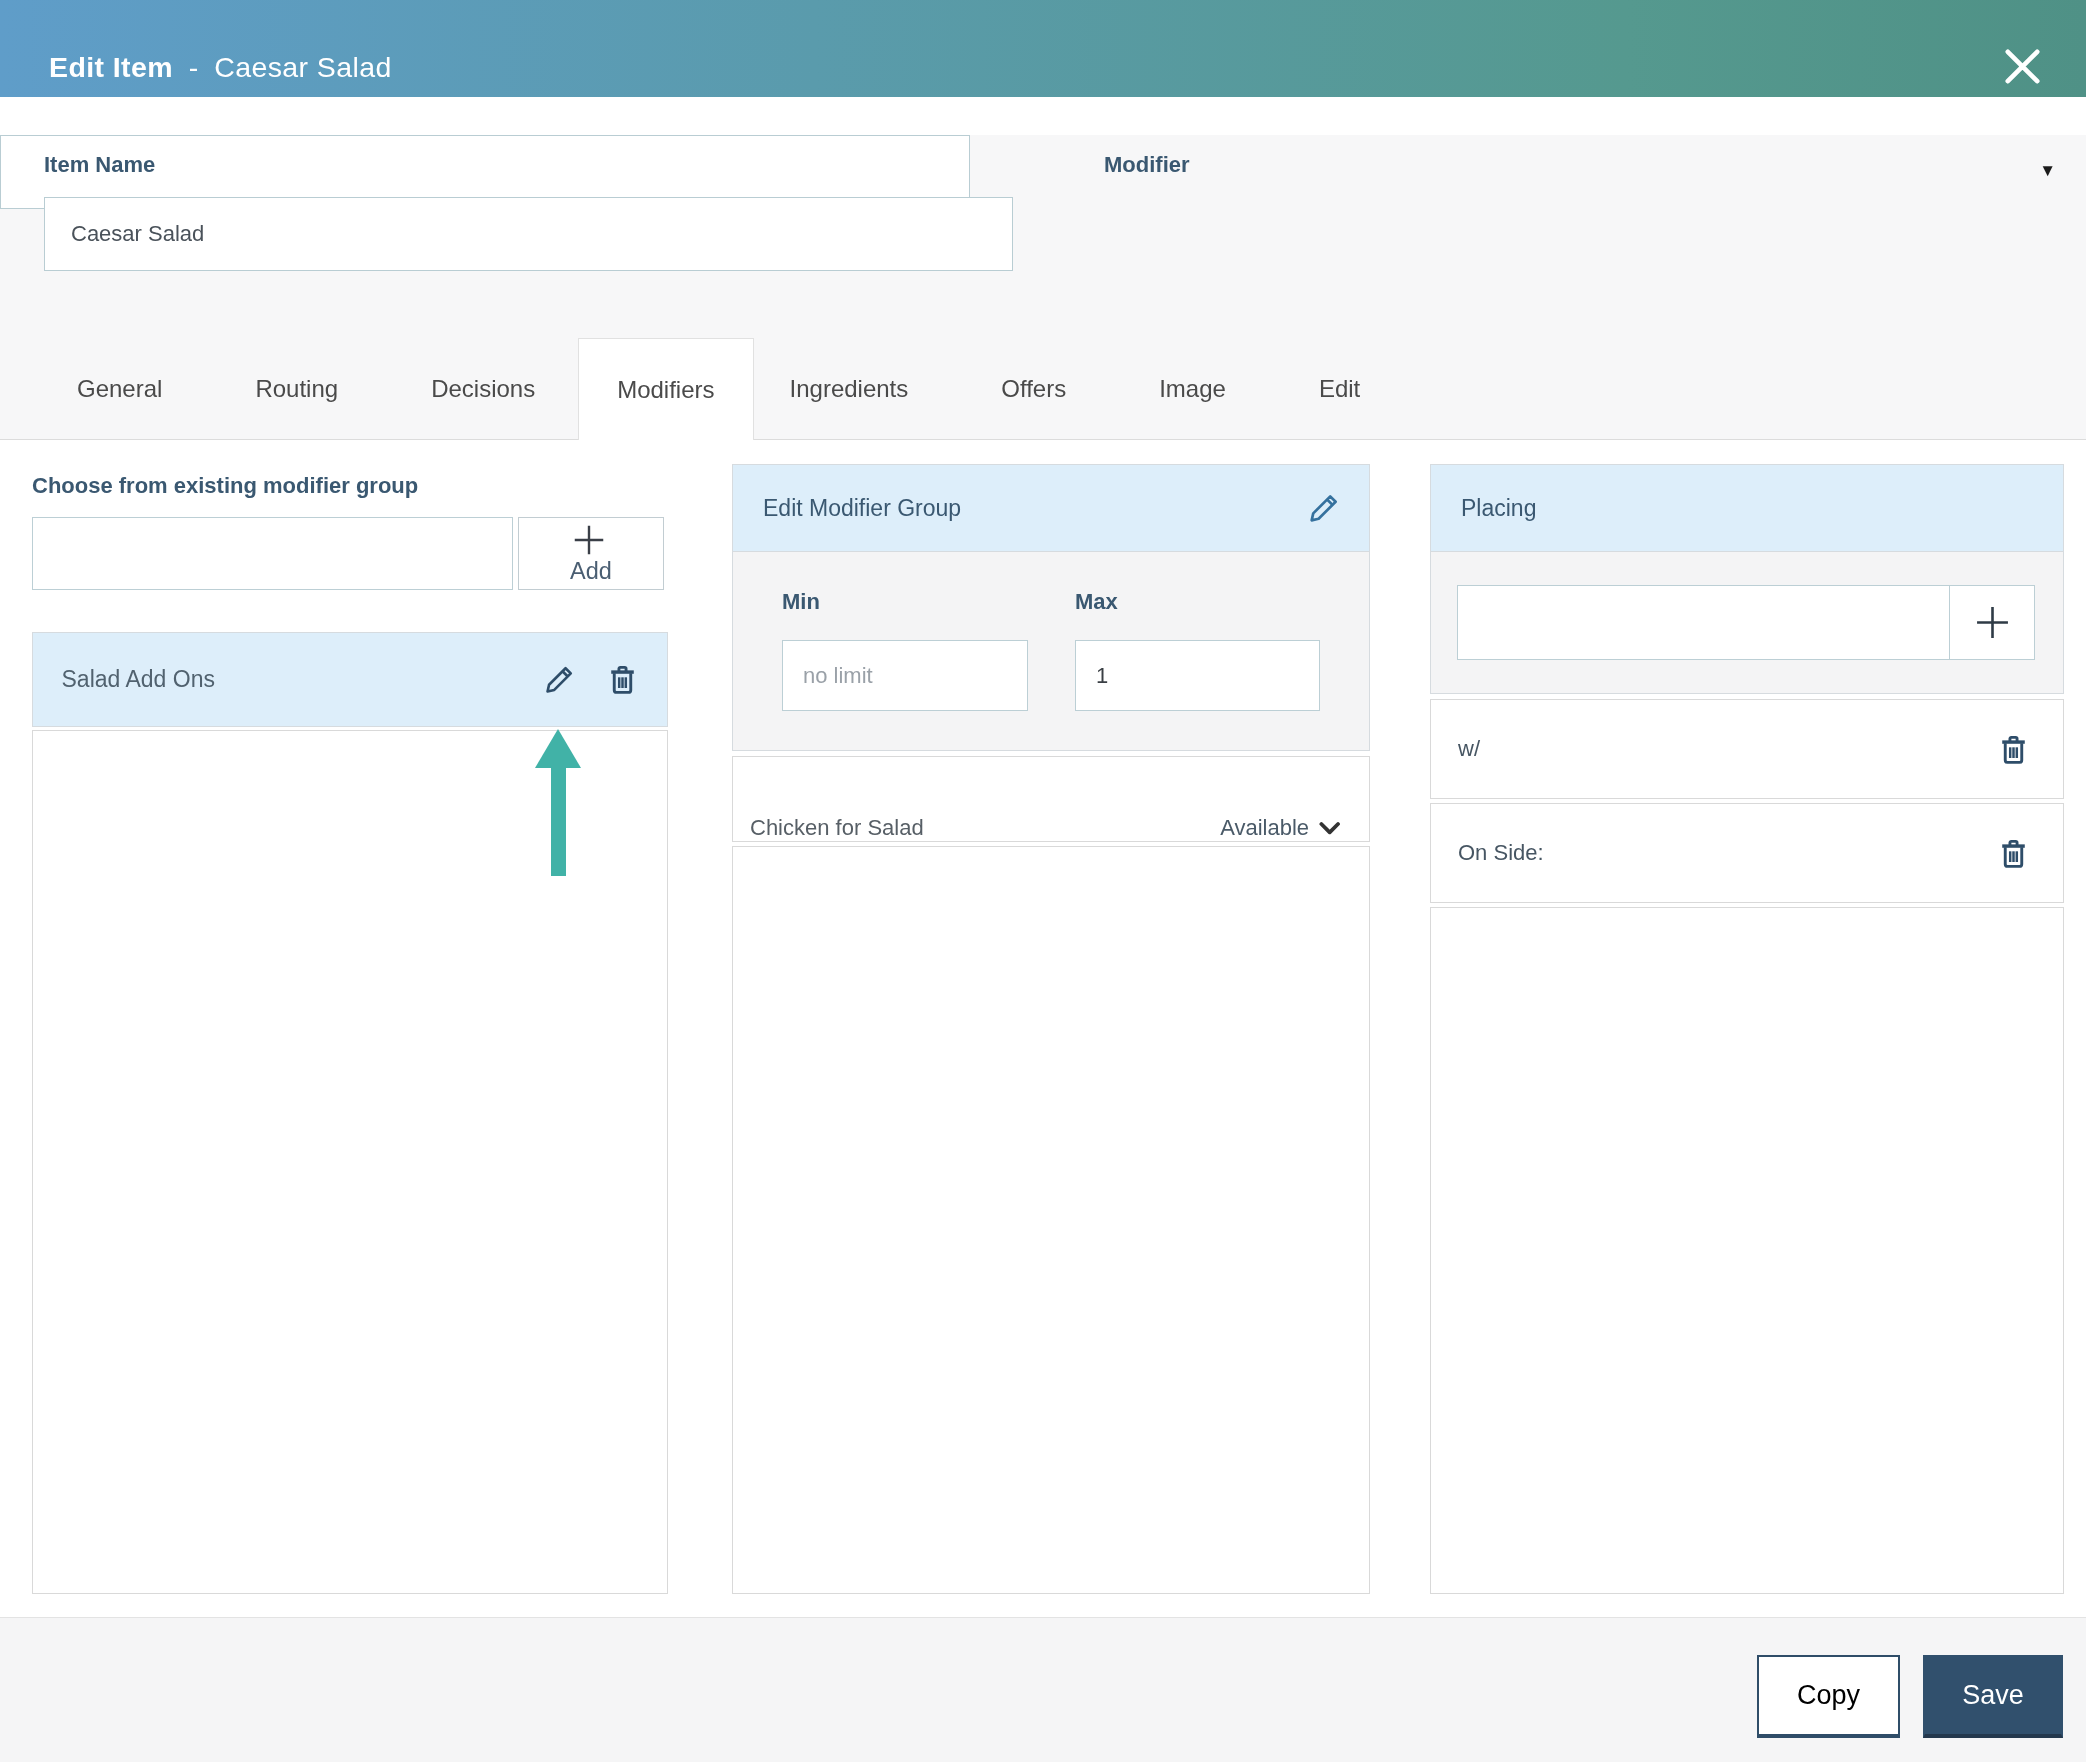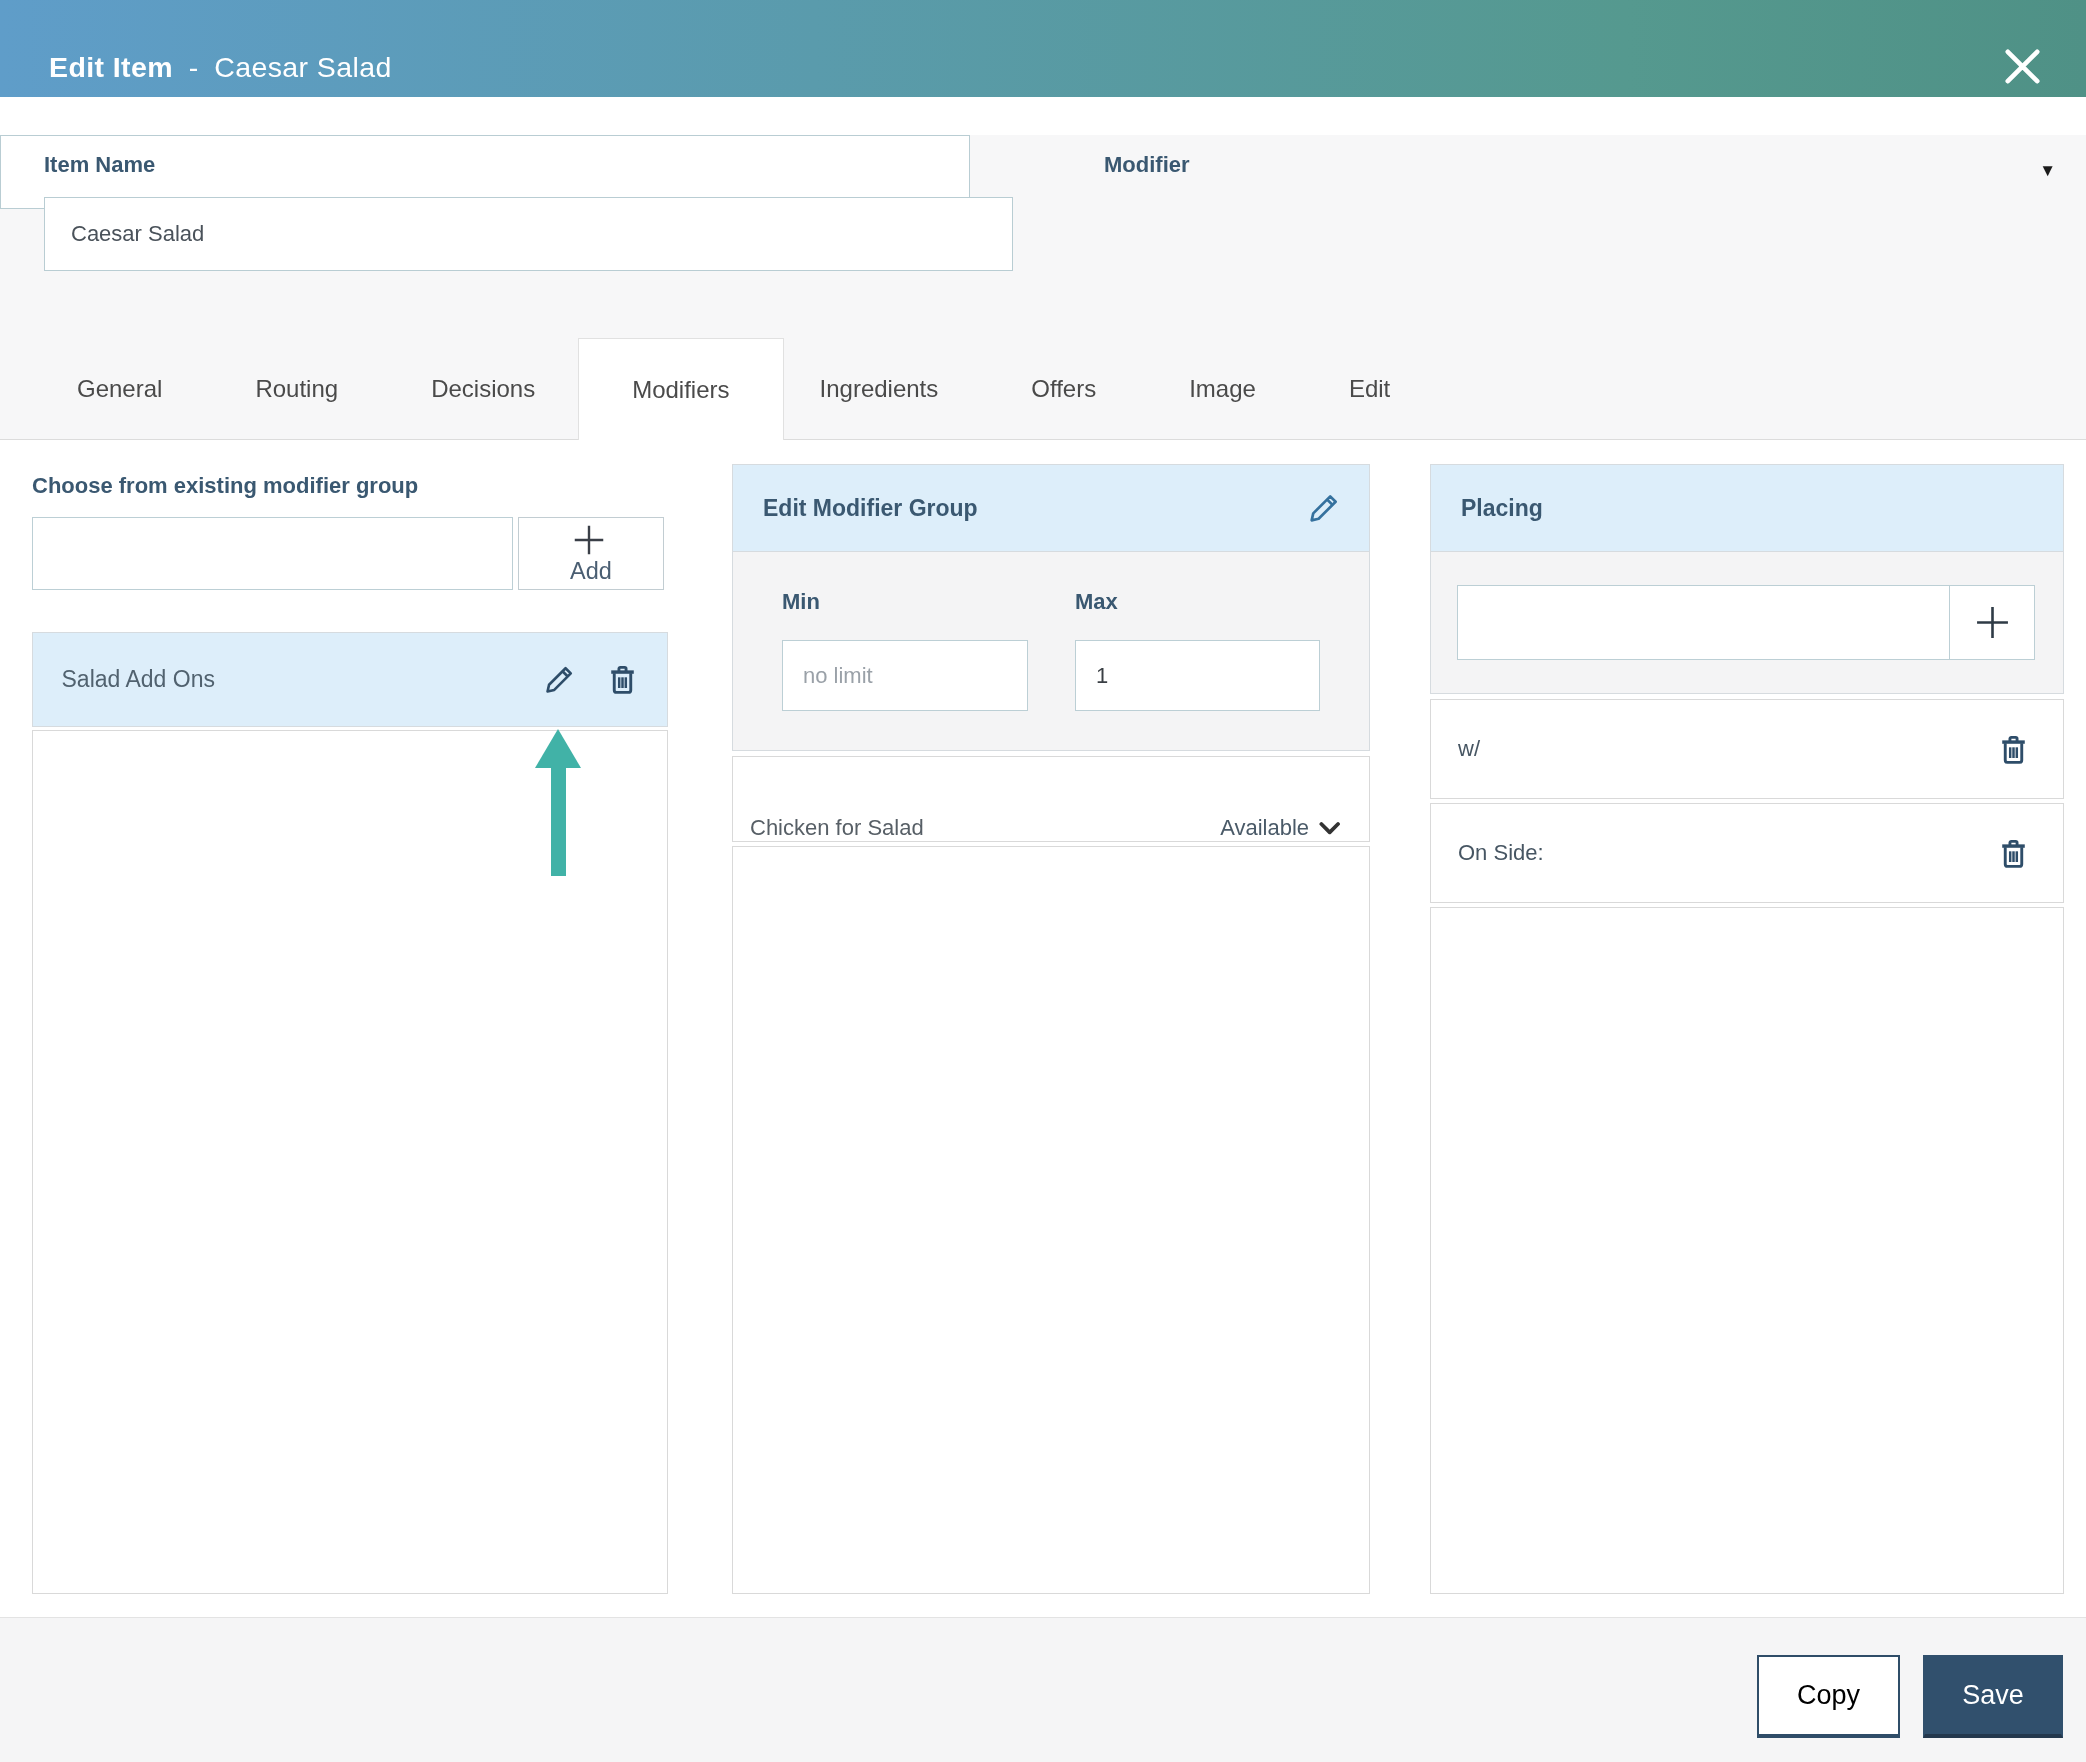--- a/index.html
+++ b/index.html
@@ -26,26 +26,26 @@
   .text-input { position:absolute; background:#fff; border:1.4px solid #b9cdd3;
     font-size:22px; color:#4a525a; font-family:"Liberation Sans", sans-serif; outline:none; }
   .inp-item { left:44px; top:62px; width:969px; height:74px; padding:0 26px; }
   .sel-catalog { left:1104px; top:62px; width:970px; height:74px; background:#fff;
     border:1.4px solid #b9cdd3; cursor:pointer; }
   .sel-caret { position:absolute; right:31px; top:26px; font-size:17px; color:#1b1b1b; }
 
   .tabs { position:absolute; left:77px; right:0; bottom:-1.4px; height:102px; display:flex; align-items:center; }
   .tab { font-size:24px; color:#4a4a4a; margin-right:93px; cursor:pointer; white-space:nowrap; }
   .tab-box { height:102px; background:#fff; border:1.4px solid #e1e1e1; border-bottom:none;
-    display:flex; align-items:center; padding:0 53px; margin:0 36px 0 -50px; cursor:pointer; }
+    display:flex; align-items:center; padding:0 38px; margin:0 36px 0 -50px; cursor:pointer; }
   .tab-box .tab { margin:0; }
 
   
   .panel-header-bar { background:#ddeefa; display:flex; align-items:center; }
-  .panel-title { font-size:23px; font-weight:700; color:#3a5871; flex:1; }
+  .panel-title { font-size:23px; font-weight:400; color:#3a5871; flex:1; }
   .icon { display:inline-flex; align-items:center; justify-content:center; }
   .icon svg { display:block; }
   .navy { color:#2e4d69; }
   .blueicon { color:#35719e; }
 
   
   .choose-label { position:absolute; left:32px; top:473px; font-size:22px; font-weight:700; color:#3a5871; }
   .addgroup-input { position:absolute; left:32px; top:517px; width:481px; height:73px;
     background:#fff; border:1.4px solid #bccfd5; font-size:22px; padding:0 21.4px; outline:none;
     font-family:"Liberation Sans", sans-serif; }

